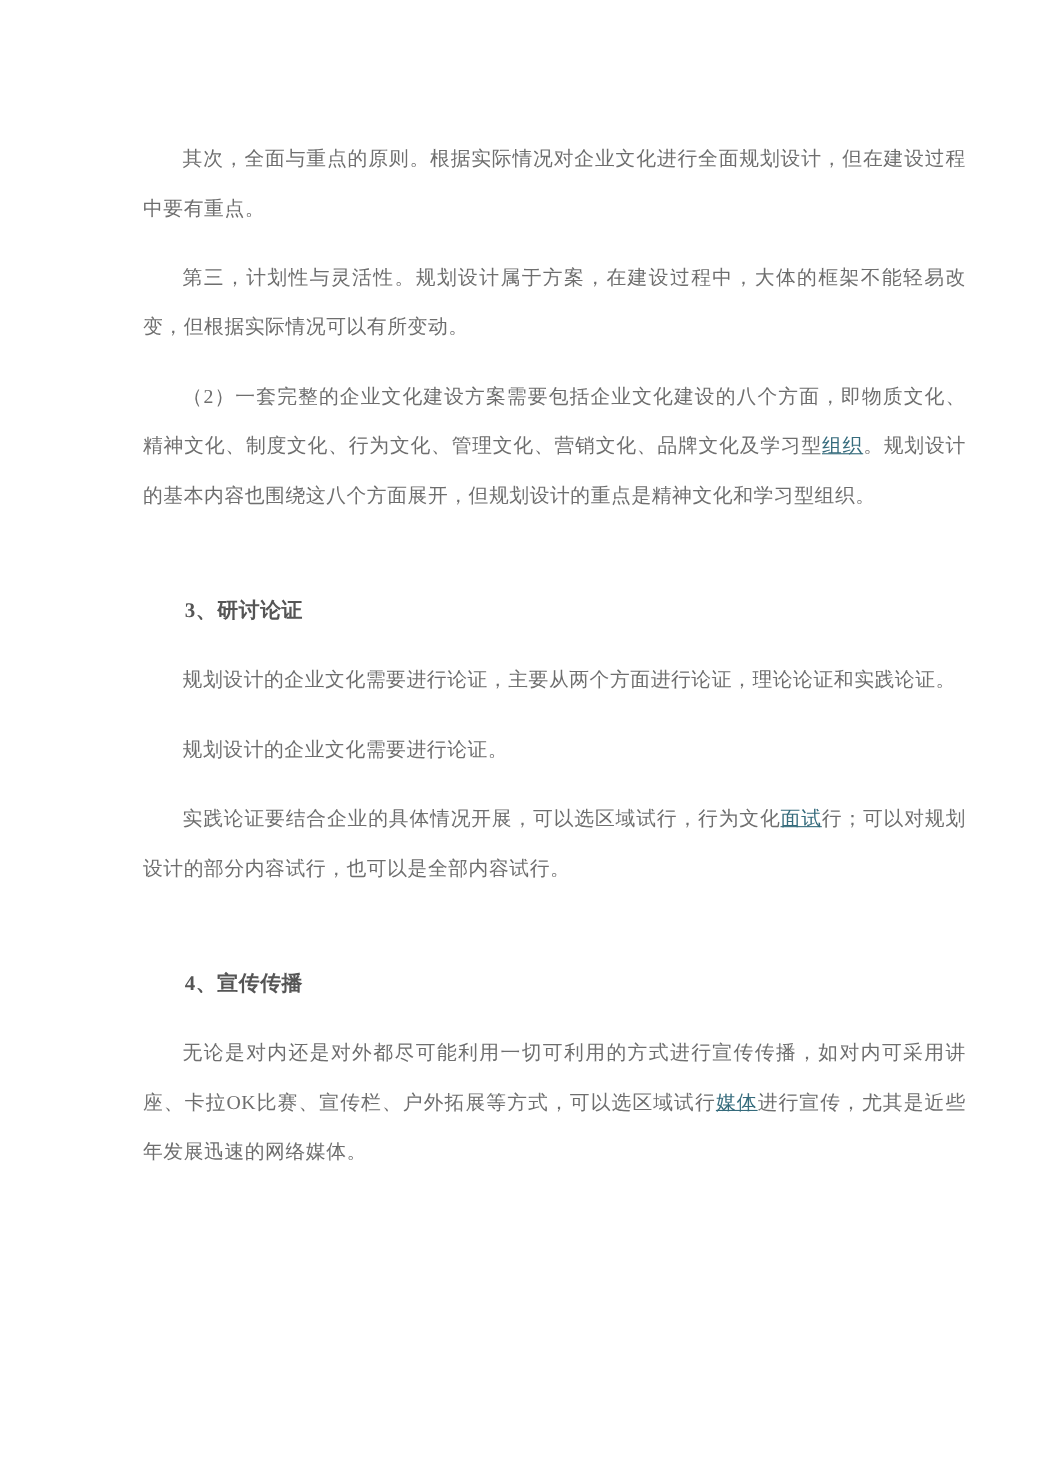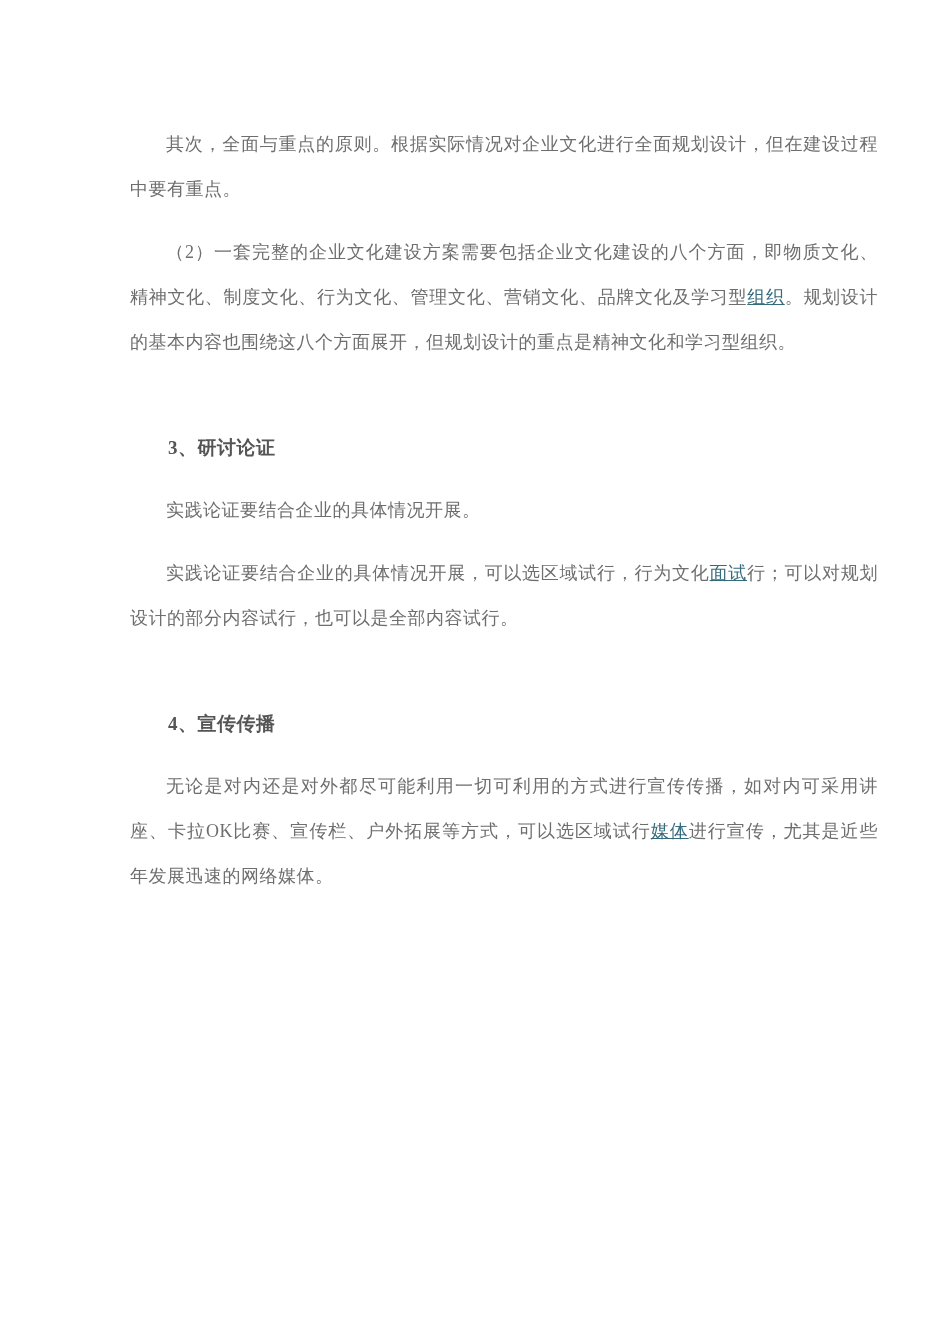--- a/index.html
+++ b/index.html
@@ -45,27 +45,29 @@
     cursor: pointer;
   }
 </style>
 </head>
 <body>
 
 <div class="doc">
 
   <p class="para">其次，全面与重点的原则。根据实际情况对企业文化进行全面规划设计，但在建设过程中要有重点。</p>
 
+  <p class="para">第三，计划性与灵活性。规划设计属于方案，在建设过程中，大体的框架不能轻易改变，但根据实际情况可以有所变动。</p>
 
   <p class="para"><span>（2）一套完整的企业文化建设方案需要包括企业文化建设的八个方面，即物质文化、精神文化、制度文化、行为文化、管理文化、营销文化、品牌文化及学习型</span><a href="#" class="doclink">组织</a><span>。规划设计的基本内容也围绕这八个方面展开，但规划设计的重点是精神文化和学习型组织。</span></p>
 
   <h3 class="heading">3、研讨论证</h3>
 
+  <p class="para">规划设计的企业文化需要进行论证，主要从两个方面进行论证，理论论证和实践论证。</p>
 
-  <p class="para">实践论证要结合企业的具体情况开展。</p>
+  <p class="para">规划设计的企业文化需要进行论证。</p>
 
   <p class="para"><span>实践论证要结合企业的具体情况开展，可以选区域试行，行为文化</span><a href="#" class="doclink">面试</a><span>行；可以对规划设计的部分内容试行，也可以是全部内容试行。</span></p>
 
   <h3 class="heading">4、宣传传播</h3>
 
 
   <p class="para"><span>无论是对内还是对外都尽可能利用一切可利用的方式进行宣传传播，如对内可采用讲座、卡拉OK比赛、宣传栏、户外拓展等方式，可以选区域试行</span><a href="#" class="doclink">媒体</a><span>进行宣传，尤其是近些年发展迅速的网络媒体。</span></p>
 
 </div>
 

